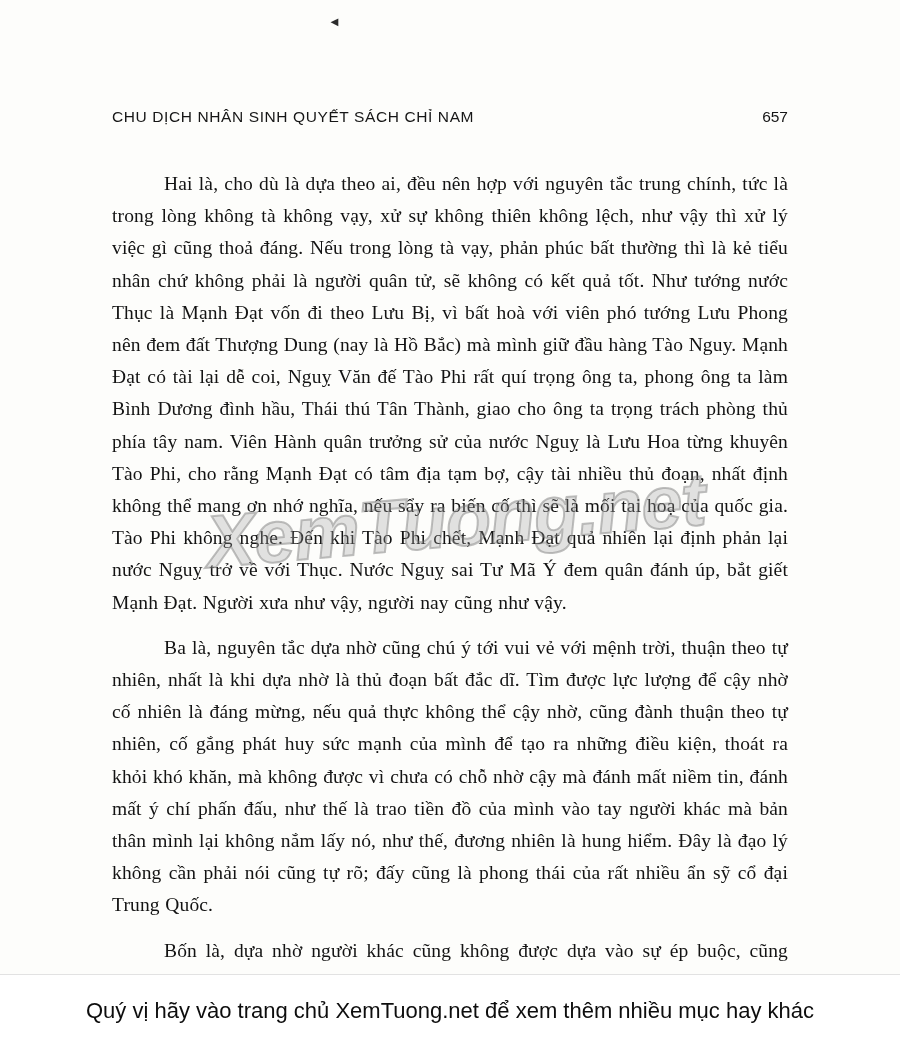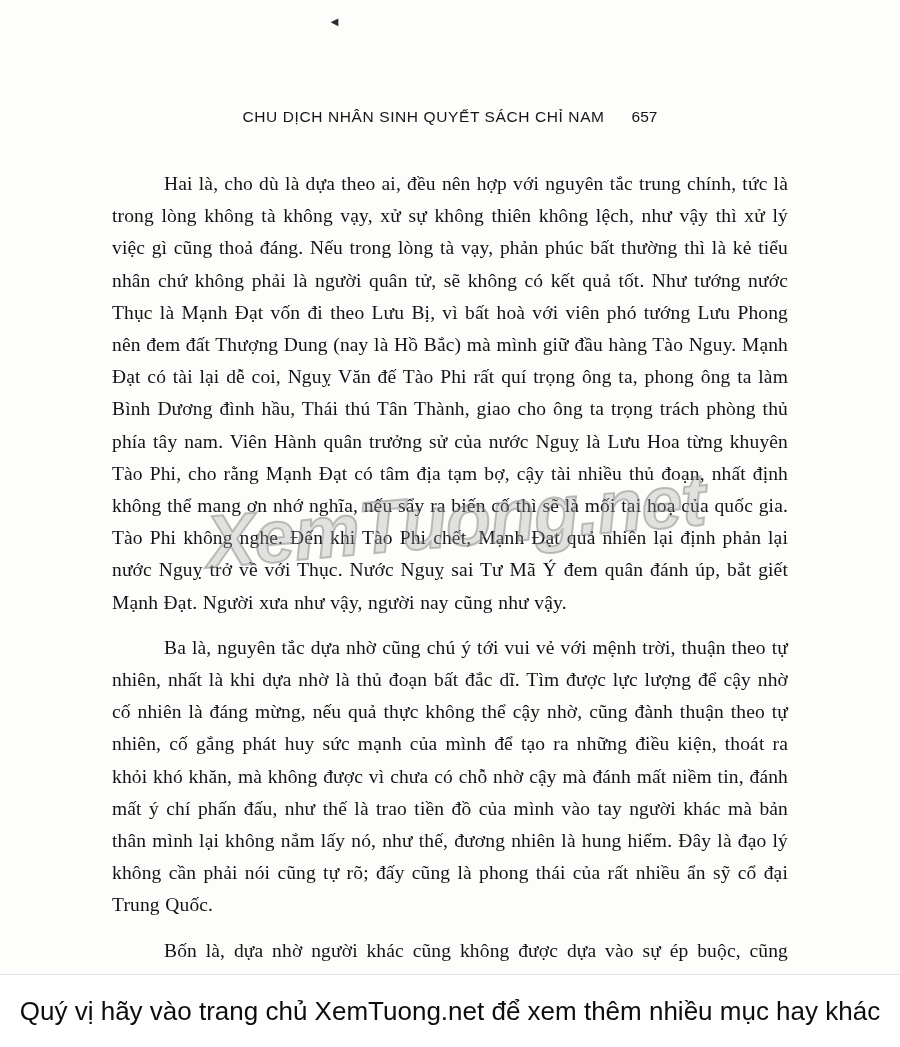--- a/index.html
+++ b/index.html
@@ -34,21 +34,21 @@
     line-height: 8px;
   }
 
   
   .running-head {
     position: absolute;
     top: 108px;
     left: 112px;
     right: 112px;
     display: flex;
-    justify-content: center;
+    justify-content: space-between;
     align-items: baseline;
   }
   .running-head .title {
     font-family: "Liberation Sans", sans-serif;
     font-size: 15.5px;
     letter-spacing: 0.6px;
     color: #161616;
     white-space: nowrap;
   }
   .running-head .folio {
@@ -113,21 +113,21 @@
     bottom: 0;
     height: 72px;
     background: #ffffff;
     border-top: 1px solid #e2e2e2;
     display: flex;
     align-items: center;
     justify-content: center;
   }
   .footer-banner .text {
     font-family: "Liberation Sans", sans-serif;
-    font-size: 26px;
+    font-size: 22px;
     color: #0d0d0d;
     white-space: nowrap;
   }
 </style>
 </head>
 <body>
 
 <div class="page">
 
   <div class="top-mark">◄</div>

